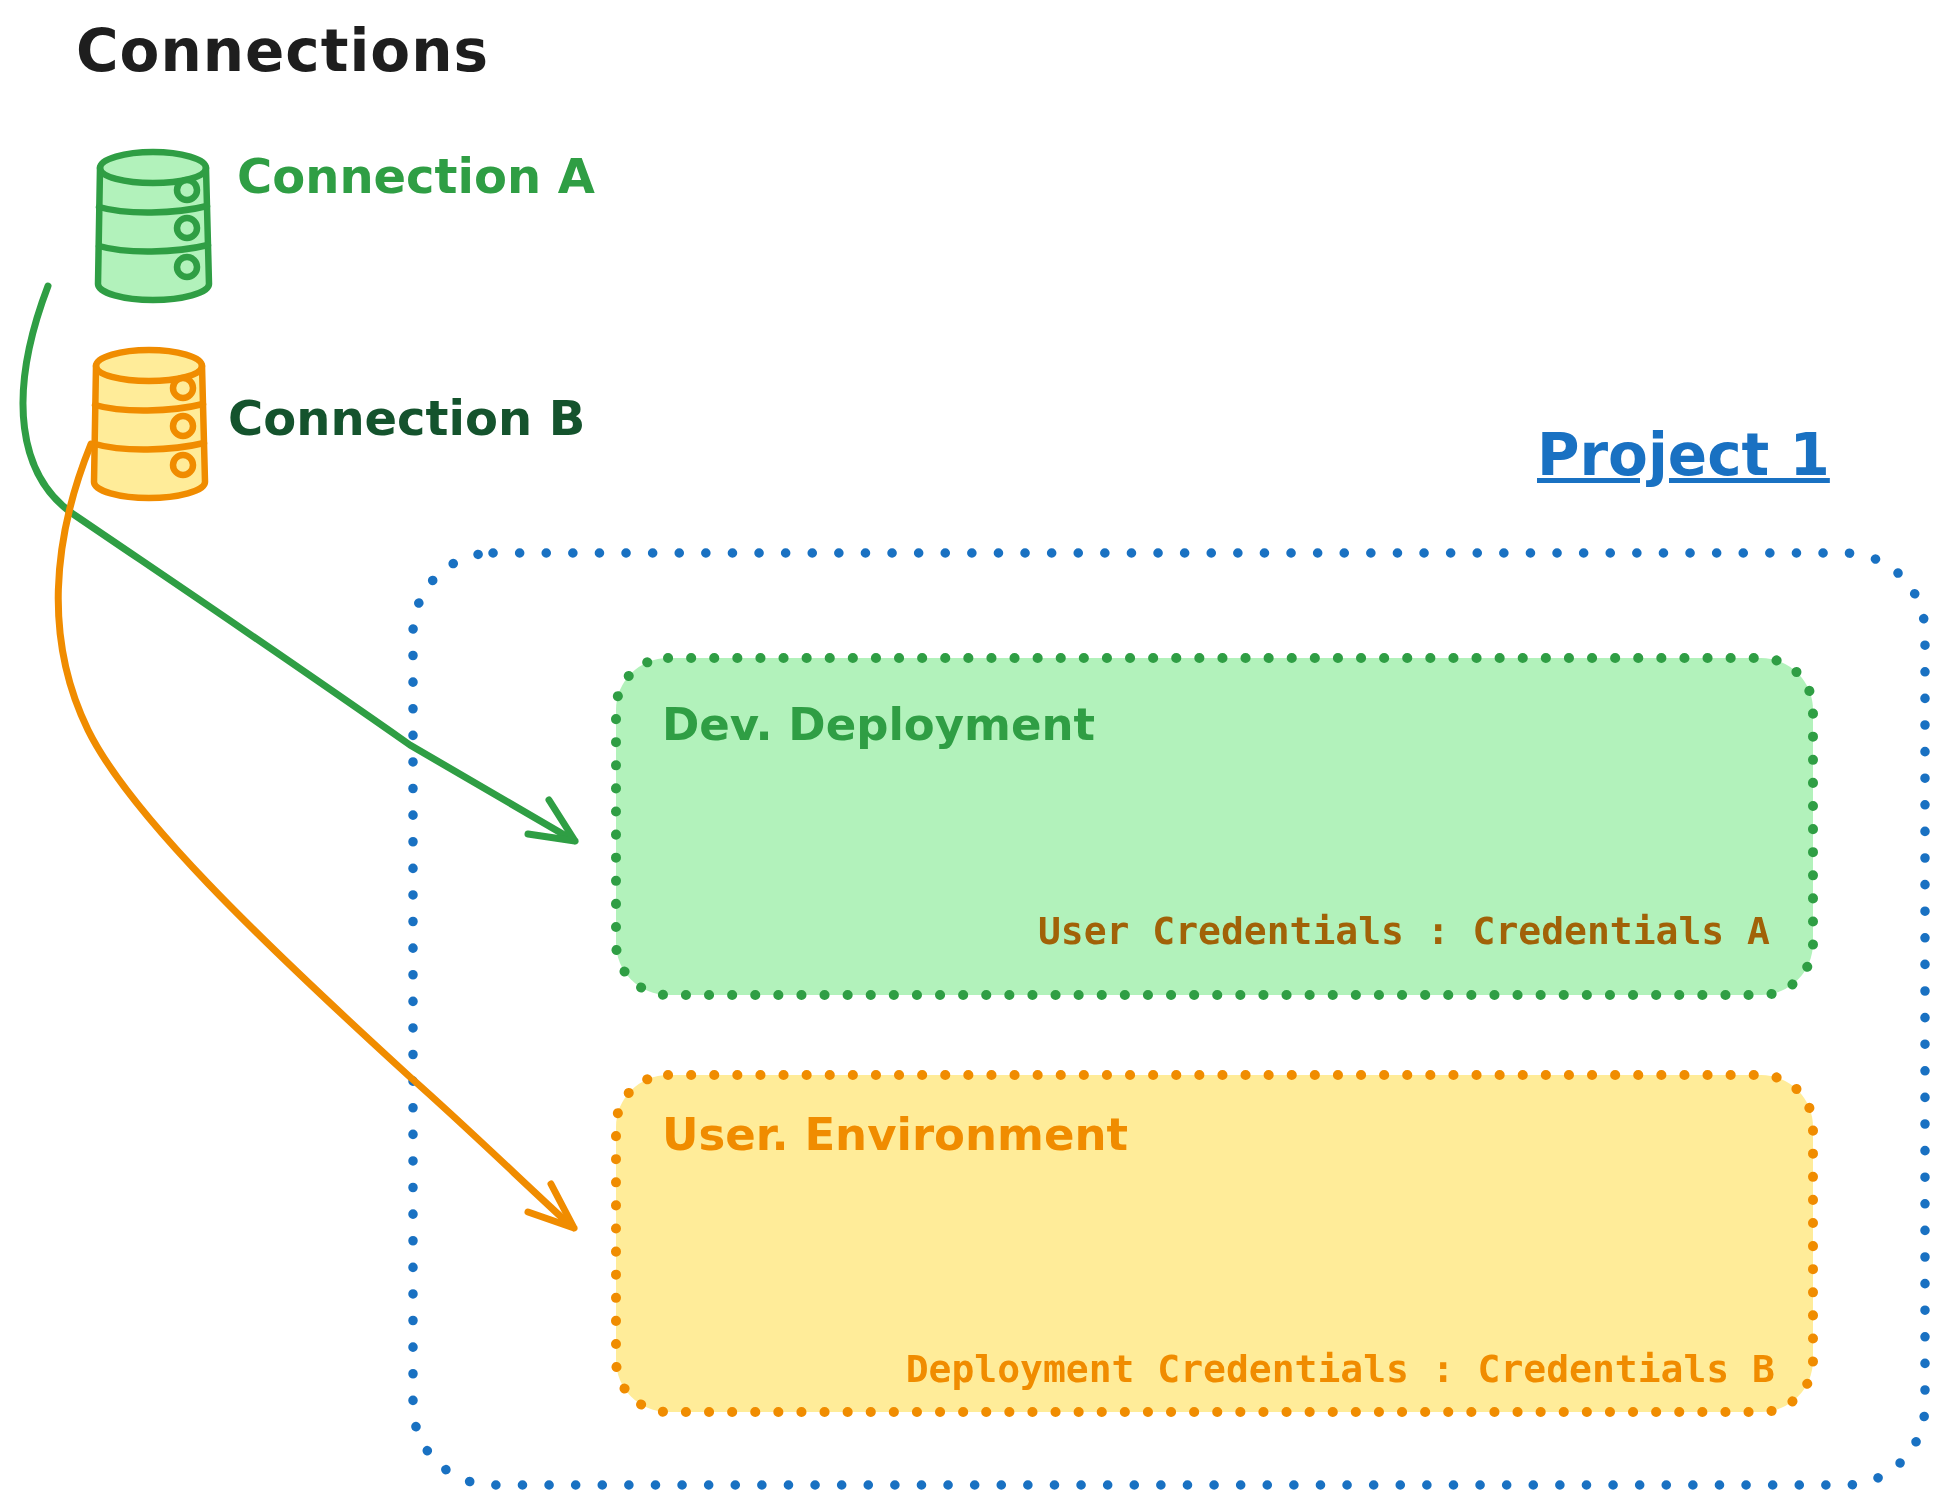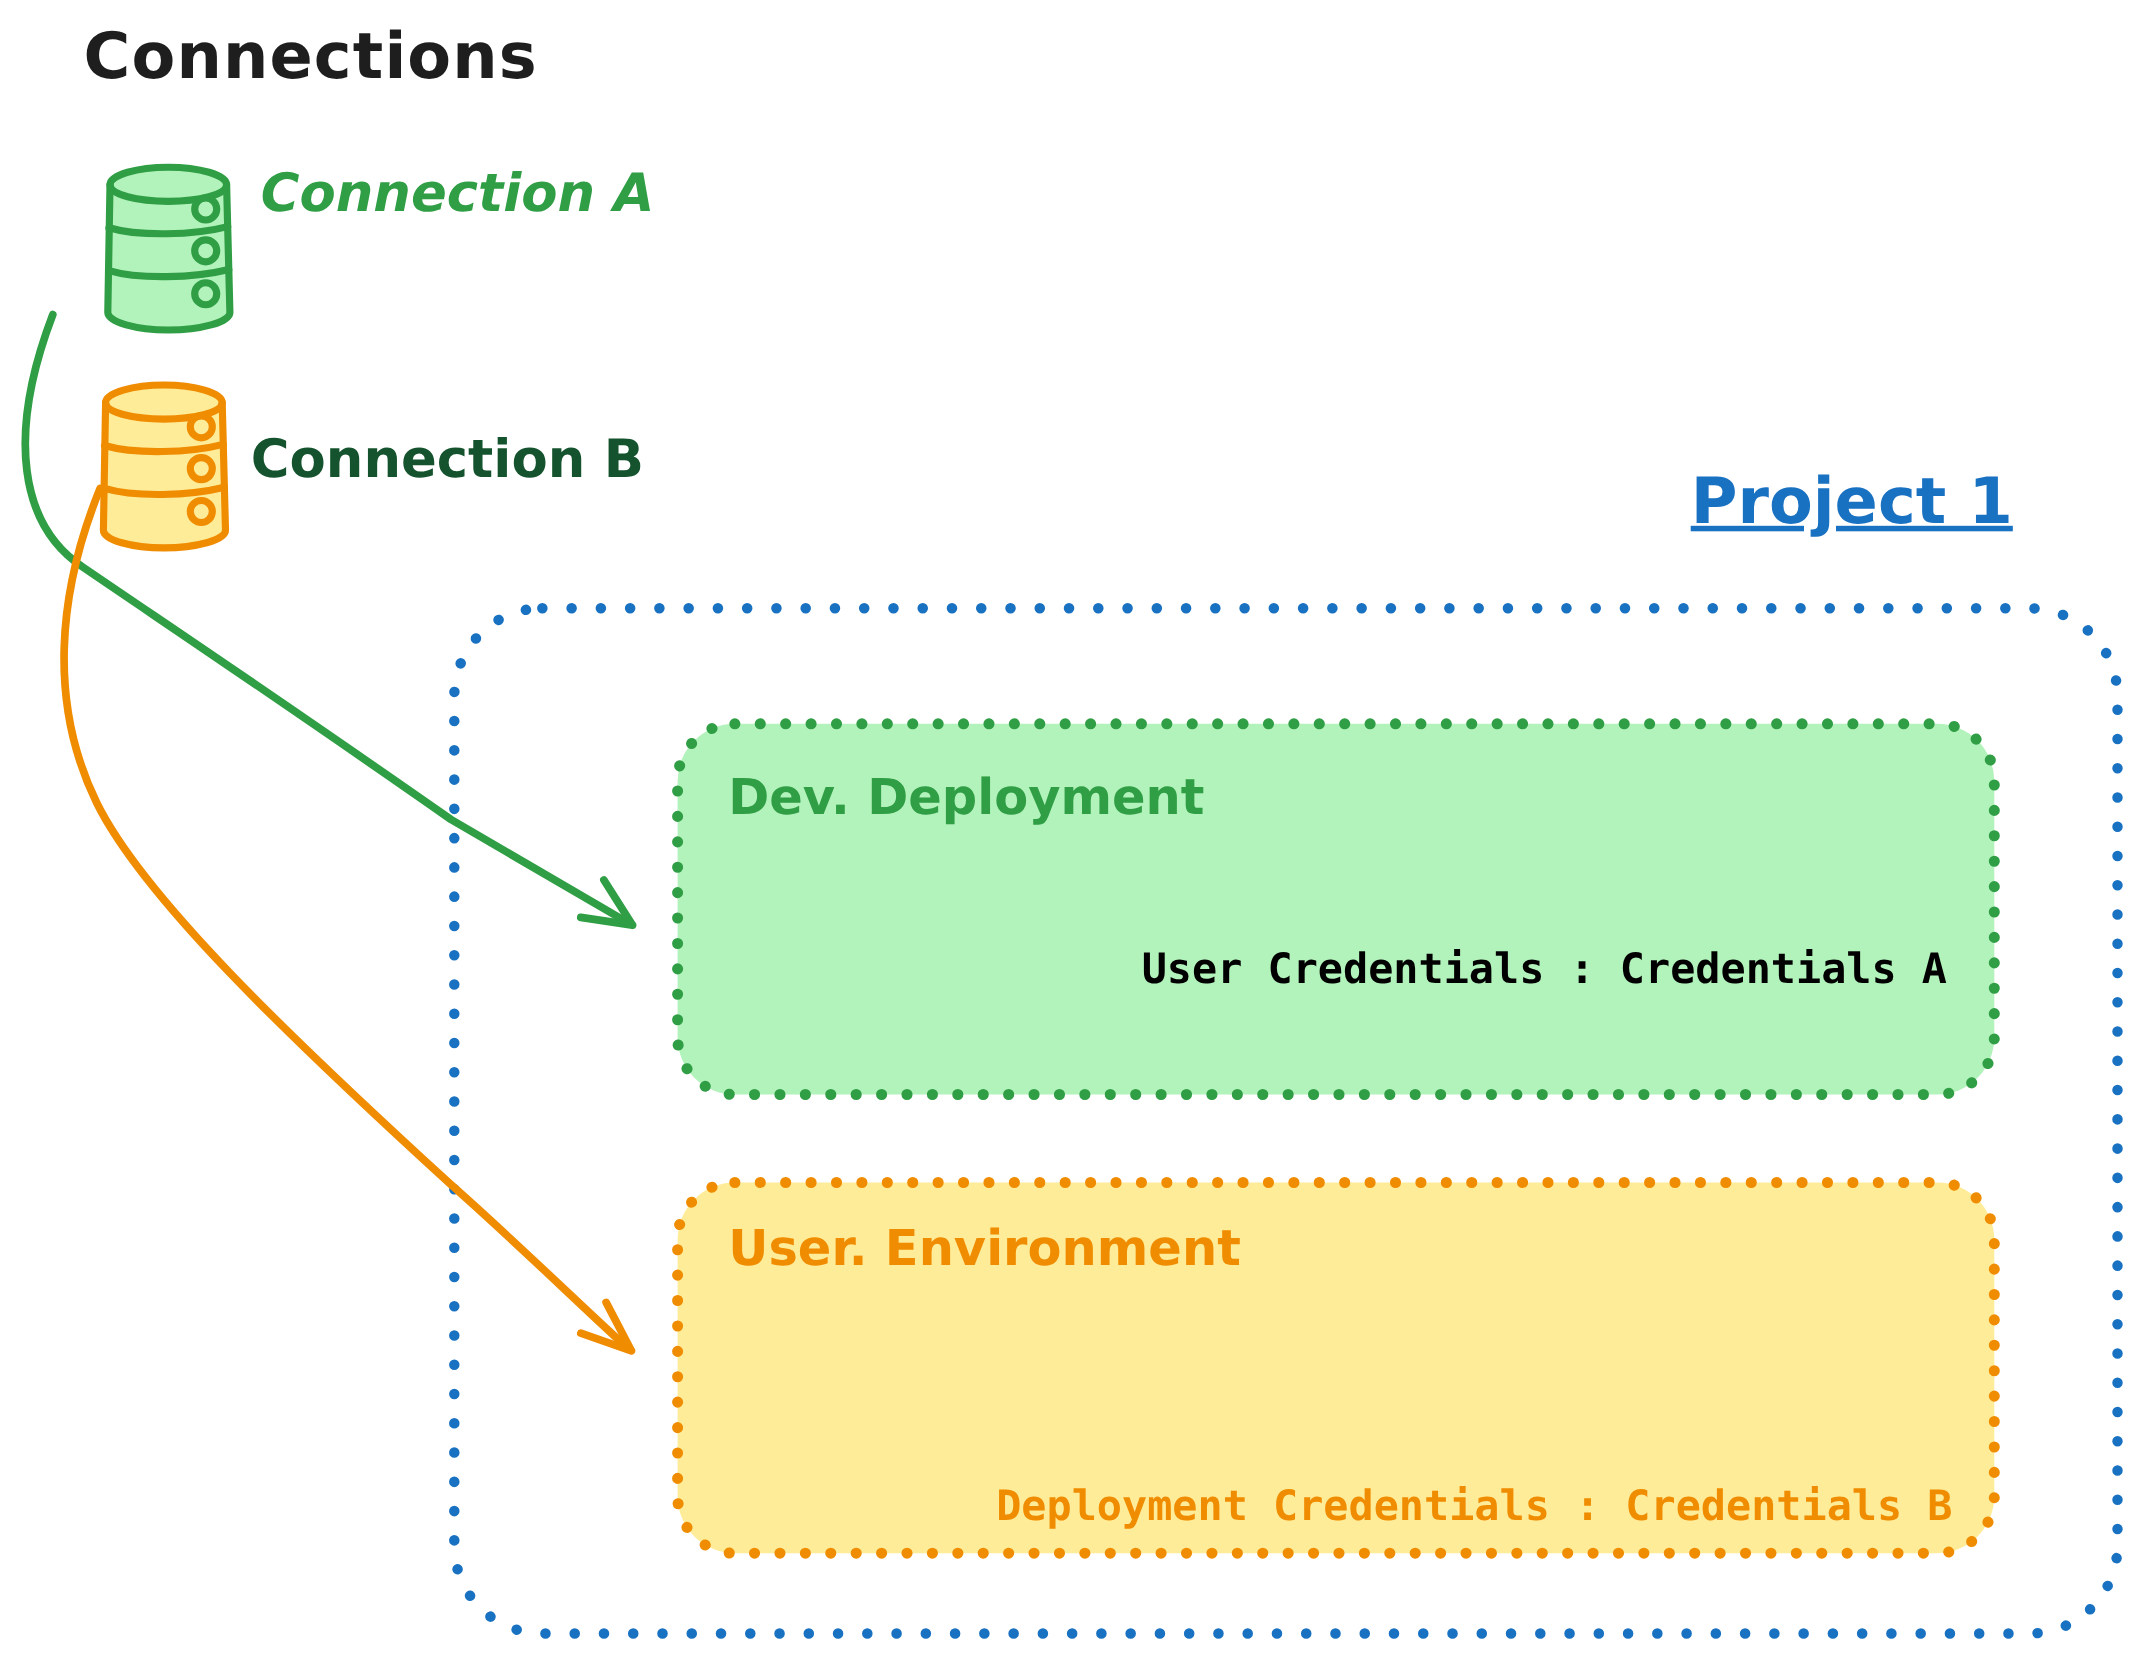--- a/index.html
+++ b/index.html
@@ -3,30 +3,30 @@
 <meta charset="utf-8">
 <style>
   html,body { margin:0; padding:0; background:#ffffff; }
   .canvas {
     position:relative; width:1948px; height:1506px; background:#ffffff;
     overflow:hidden; font-family:"DejaVu Sans", sans-serif;
   }
   .layer { position:absolute; left:0; top:0; }
   .txt { position:absolute; white-space:nowrap; font-weight:700; line-height:1.1; }
   .page-title   { left:76px;  top:20px;   font-size:58px; letter-spacing:1px; color:#1e1e1e; }
-  .conn-a-label { left:237px; top:150px;  font-size:48px; color:#2f9e44;font-style:italic; }
+  .conn-a-label { left:237px; top:150px;  font-size:48px; color:#2f9e44; }
   .conn-b-label { left:228px; top:392px;  font-size:48px; color:#14532d; }
   .project-title{ left:1537px;top:424px;  font-size:58px; color:#1971c2;text-decoration:underline; }
   .dev-title    { left:662px; top:700px;  font-size:45px; color:#2f9e44; }
   .prod-title   { left:662px; top:1110px; font-size:45px; color:#f08c00; }
   .cred {
     position:absolute; white-space:nowrap; font-weight:700;
     font-family:"DejaVu Sans Mono", monospace; font-size:38px; line-height:1.15;
   }
-  .dev-cred  { right:178px; top:860px;  color:#000000; }
+  .dev-cred  { right:178px; top:910px;  color:#a16207; }
   .prod-cred { right:173px; top:1348px; color:#f08c00; }
   .dbf { fill: var(--f); }
 </style>
 </head>
 <body>
 
 <div class="canvas">
 
   <svg class="layer" width="1948" height="1506" viewBox="0 0 1948 1506">
     <defs>

